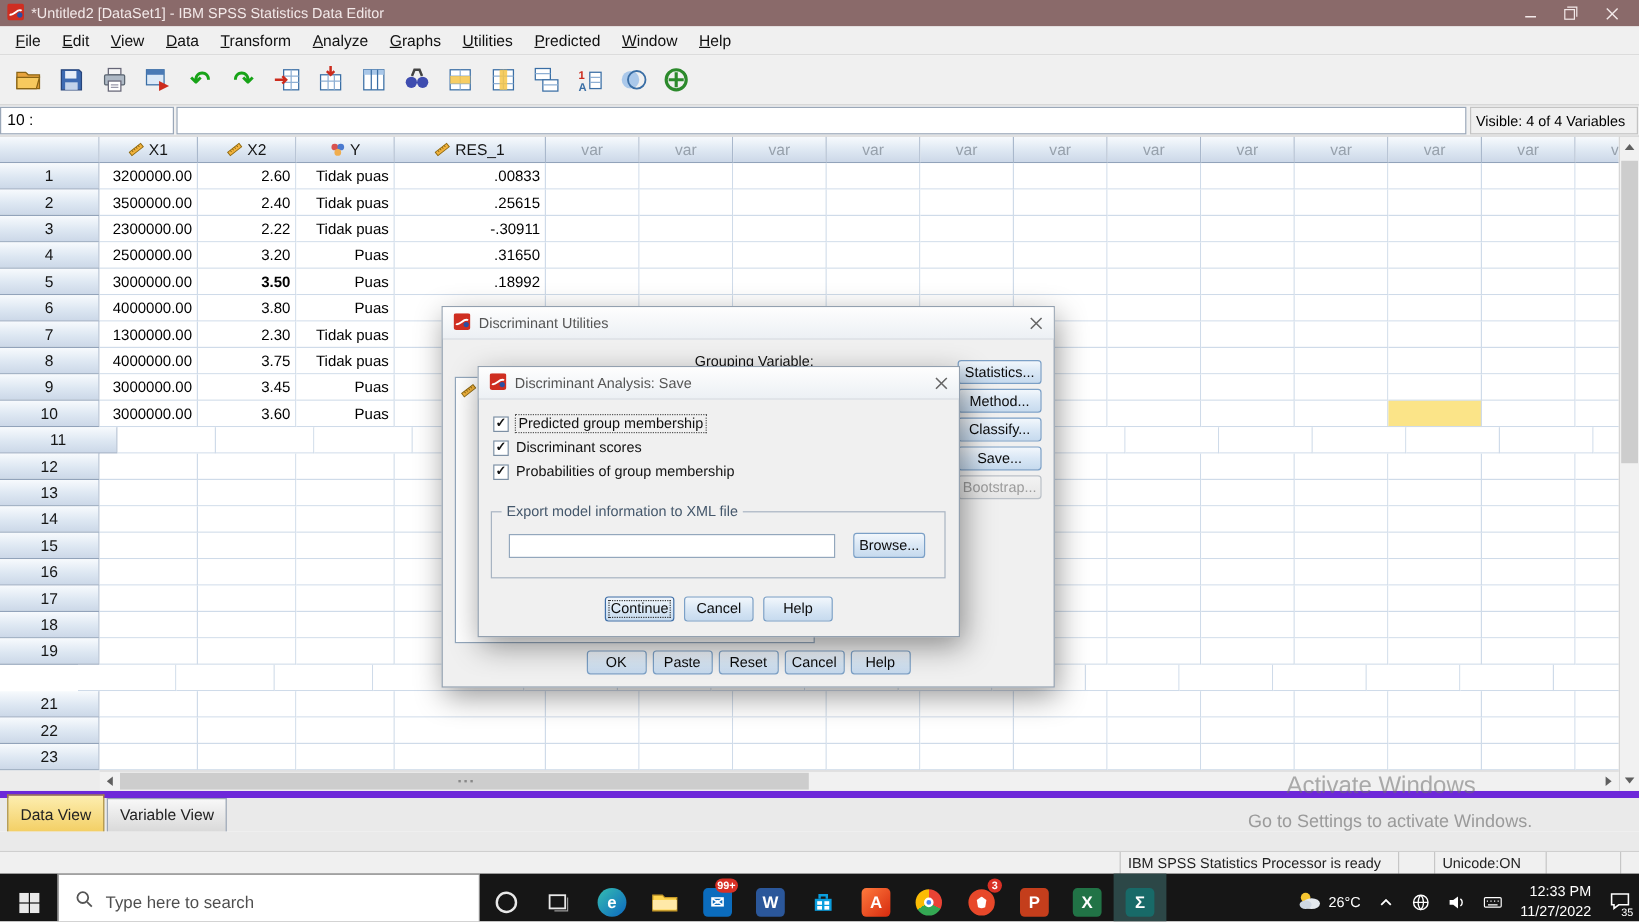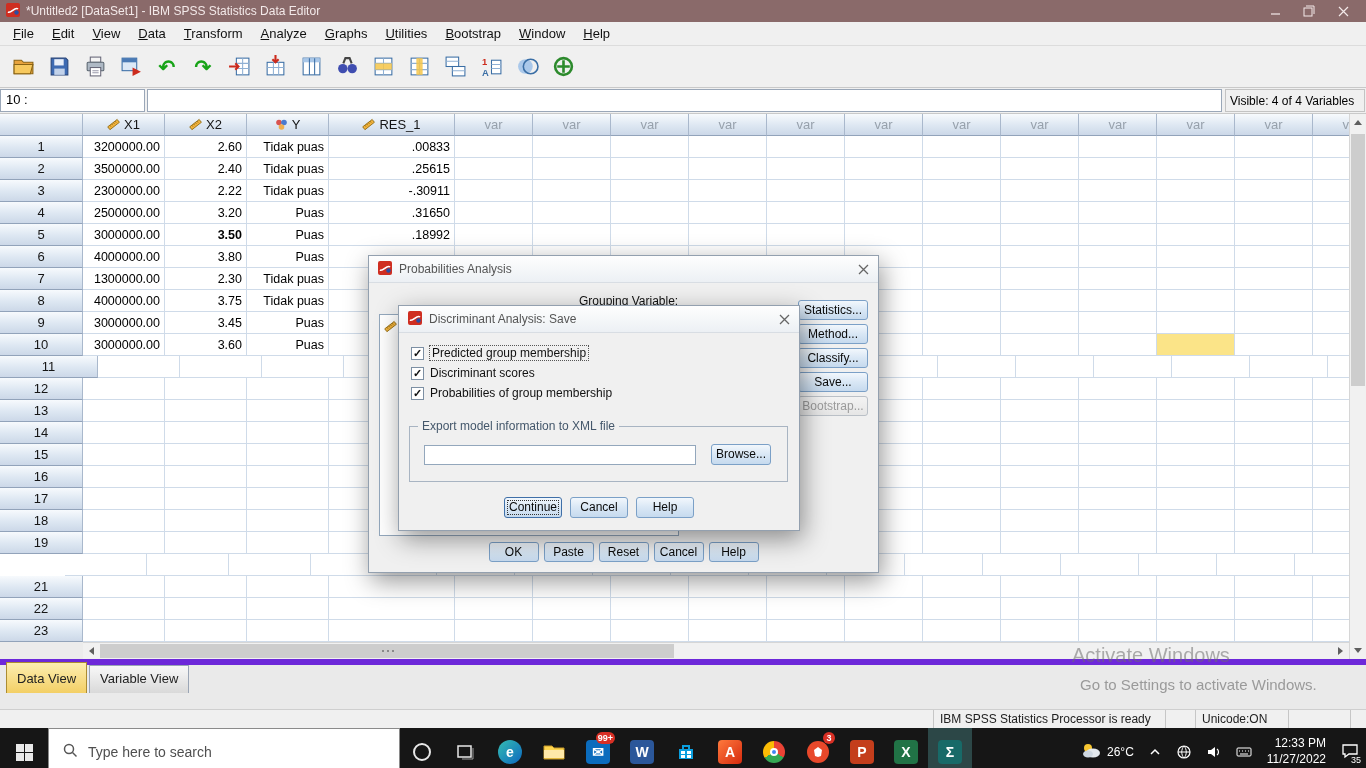--- a/index.html
+++ b/index.html
@@ -105,21 +105,21 @@
   .cbl.foc { outline:1px dotted #555; padding:0 2px; }
   .gbox { position:absolute; left:10px; top:120px; width:379px; height:56px; border:1px solid #a8b4c2; }
   .gbox-label { position:absolute; top:-8px; left:8px; background:#f0f0f0; padding:0 4px; font-size:12px; color:#44576b; }
   .xml-input { position:absolute; left:14px; top:18px; width:272px; height:20px; border:1px solid #93a7bc; font-size:12px; padding:0 3px; font-family:"Liberation Sans",sans-serif; background:#fff; }
   .browse { position:absolute; left:301px; top:17px; width:60px; height:21px; line-height:19px; }
   .savebtnrow { position:absolute; left:0; top:191px; width:100%; display:flex; justify-content:center; gap:8px; }
   .savebtnrow .sbtn { width:58px; height:21px; line-height:19px; }
 
   
   .wm1 { position:absolute; left:1072px; top:644px; font-size:20px; color:rgba(110,110,110,.55); z-index:6; }
-  .wm2 { position:absolute; left:1080px; top:676px; font-size:15px; color:rgba(110,110,110,.65); z-index:6; }
+  .wm2 { position:absolute; left:1040px; top:676px; font-size:15px; color:rgba(110,110,110,.65); z-index:6; }
 </style>
 </head>
 <body>
 
 <div class="screen">
 
   <div class="titlebar">
     <span class="appico dico"><svg width="14" height="14" viewBox="0 0 14 14">
           <rect width="14" height="14" rx="2" fill="#cf2e21"></rect>
           <path d="M2 9c3 2 7-6 10-3" stroke="#fff" stroke-width="1.6" fill="none"></path>
@@ -148,21 +148,21 @@
 
   <div class="menubar" id="menubar">
       <div class="menu-item">File</div>
       <div class="menu-item">Edit</div>
       <div class="menu-item">View</div>
       <div class="menu-item">Data</div>
       <div class="menu-item">Transform</div>
       <div class="menu-item">Analyze</div>
       <div class="menu-item">Graphs</div>
       <div class="menu-item">Utilities</div>
-      <div class="menu-item">Bootstrap</div>
+      <div class="menu-item">Predicted</div>
       <div class="menu-item">Window</div>
       <div class="menu-item">Help</div>
     </div>
 
   <div class="toolbar" id="toolbar">
       <div class="tb">
         <svg viewBox="0 0 22 22">
           <path d="M2 5h7l2 2h9v11H2z" fill="#e8a33d" stroke="#8a6414"></path>
           <path d="M2 9h18l-2.5 9H2z" fill="#f7c95e" stroke="#8a6414"></path>
         </svg>
@@ -928,21 +928,21 @@
     </div>
   </div>
 
   <div class="dlg" style="left:368px;top:255px;width:511px;height:318px;z-index:10">
     <div class="dlg-title">
       <span class="dico"><svg width="14" height="14" viewBox="0 0 14 14">
             <rect width="14" height="14" rx="2" fill="#cf2e21"></rect>
             <path d="M2 9c3 2 7-6 10-3" stroke="#fff" stroke-width="1.6" fill="none"></path>
             <circle cx="10.5" cy="9.5" r="2.2" fill="#2a4fa3"></circle>
           </svg></span>
-      <span>Probabilities Analysis</span>
+      <span>Discriminant Utilities</span>
       <span class="dclose">
           <svg width="11" height="11">
             <path d="M1 1l9 9M10 1l-9 9" stroke="#666" stroke-width="1.3"></path>
           </svg>
         </span>
     </div>
     <div class="blist"><span class="listico"><svg class="mi" width="13" height="13" viewBox="0 0 13 13">
             <g transform="rotate(-38 6.5 6.5)">
               <rect x="0.5" y="4.8" width="12" height="3.6" fill="#f3b33c" stroke="#8f6a12" stroke-width="0.8"></rect>
               <path d="M3.2 4.8v1.8M5.4 4.8v1.8M7.6 4.8v1.8M9.8 4.8v1.8" stroke="#8f6a12" stroke-width="0.8"></path>

